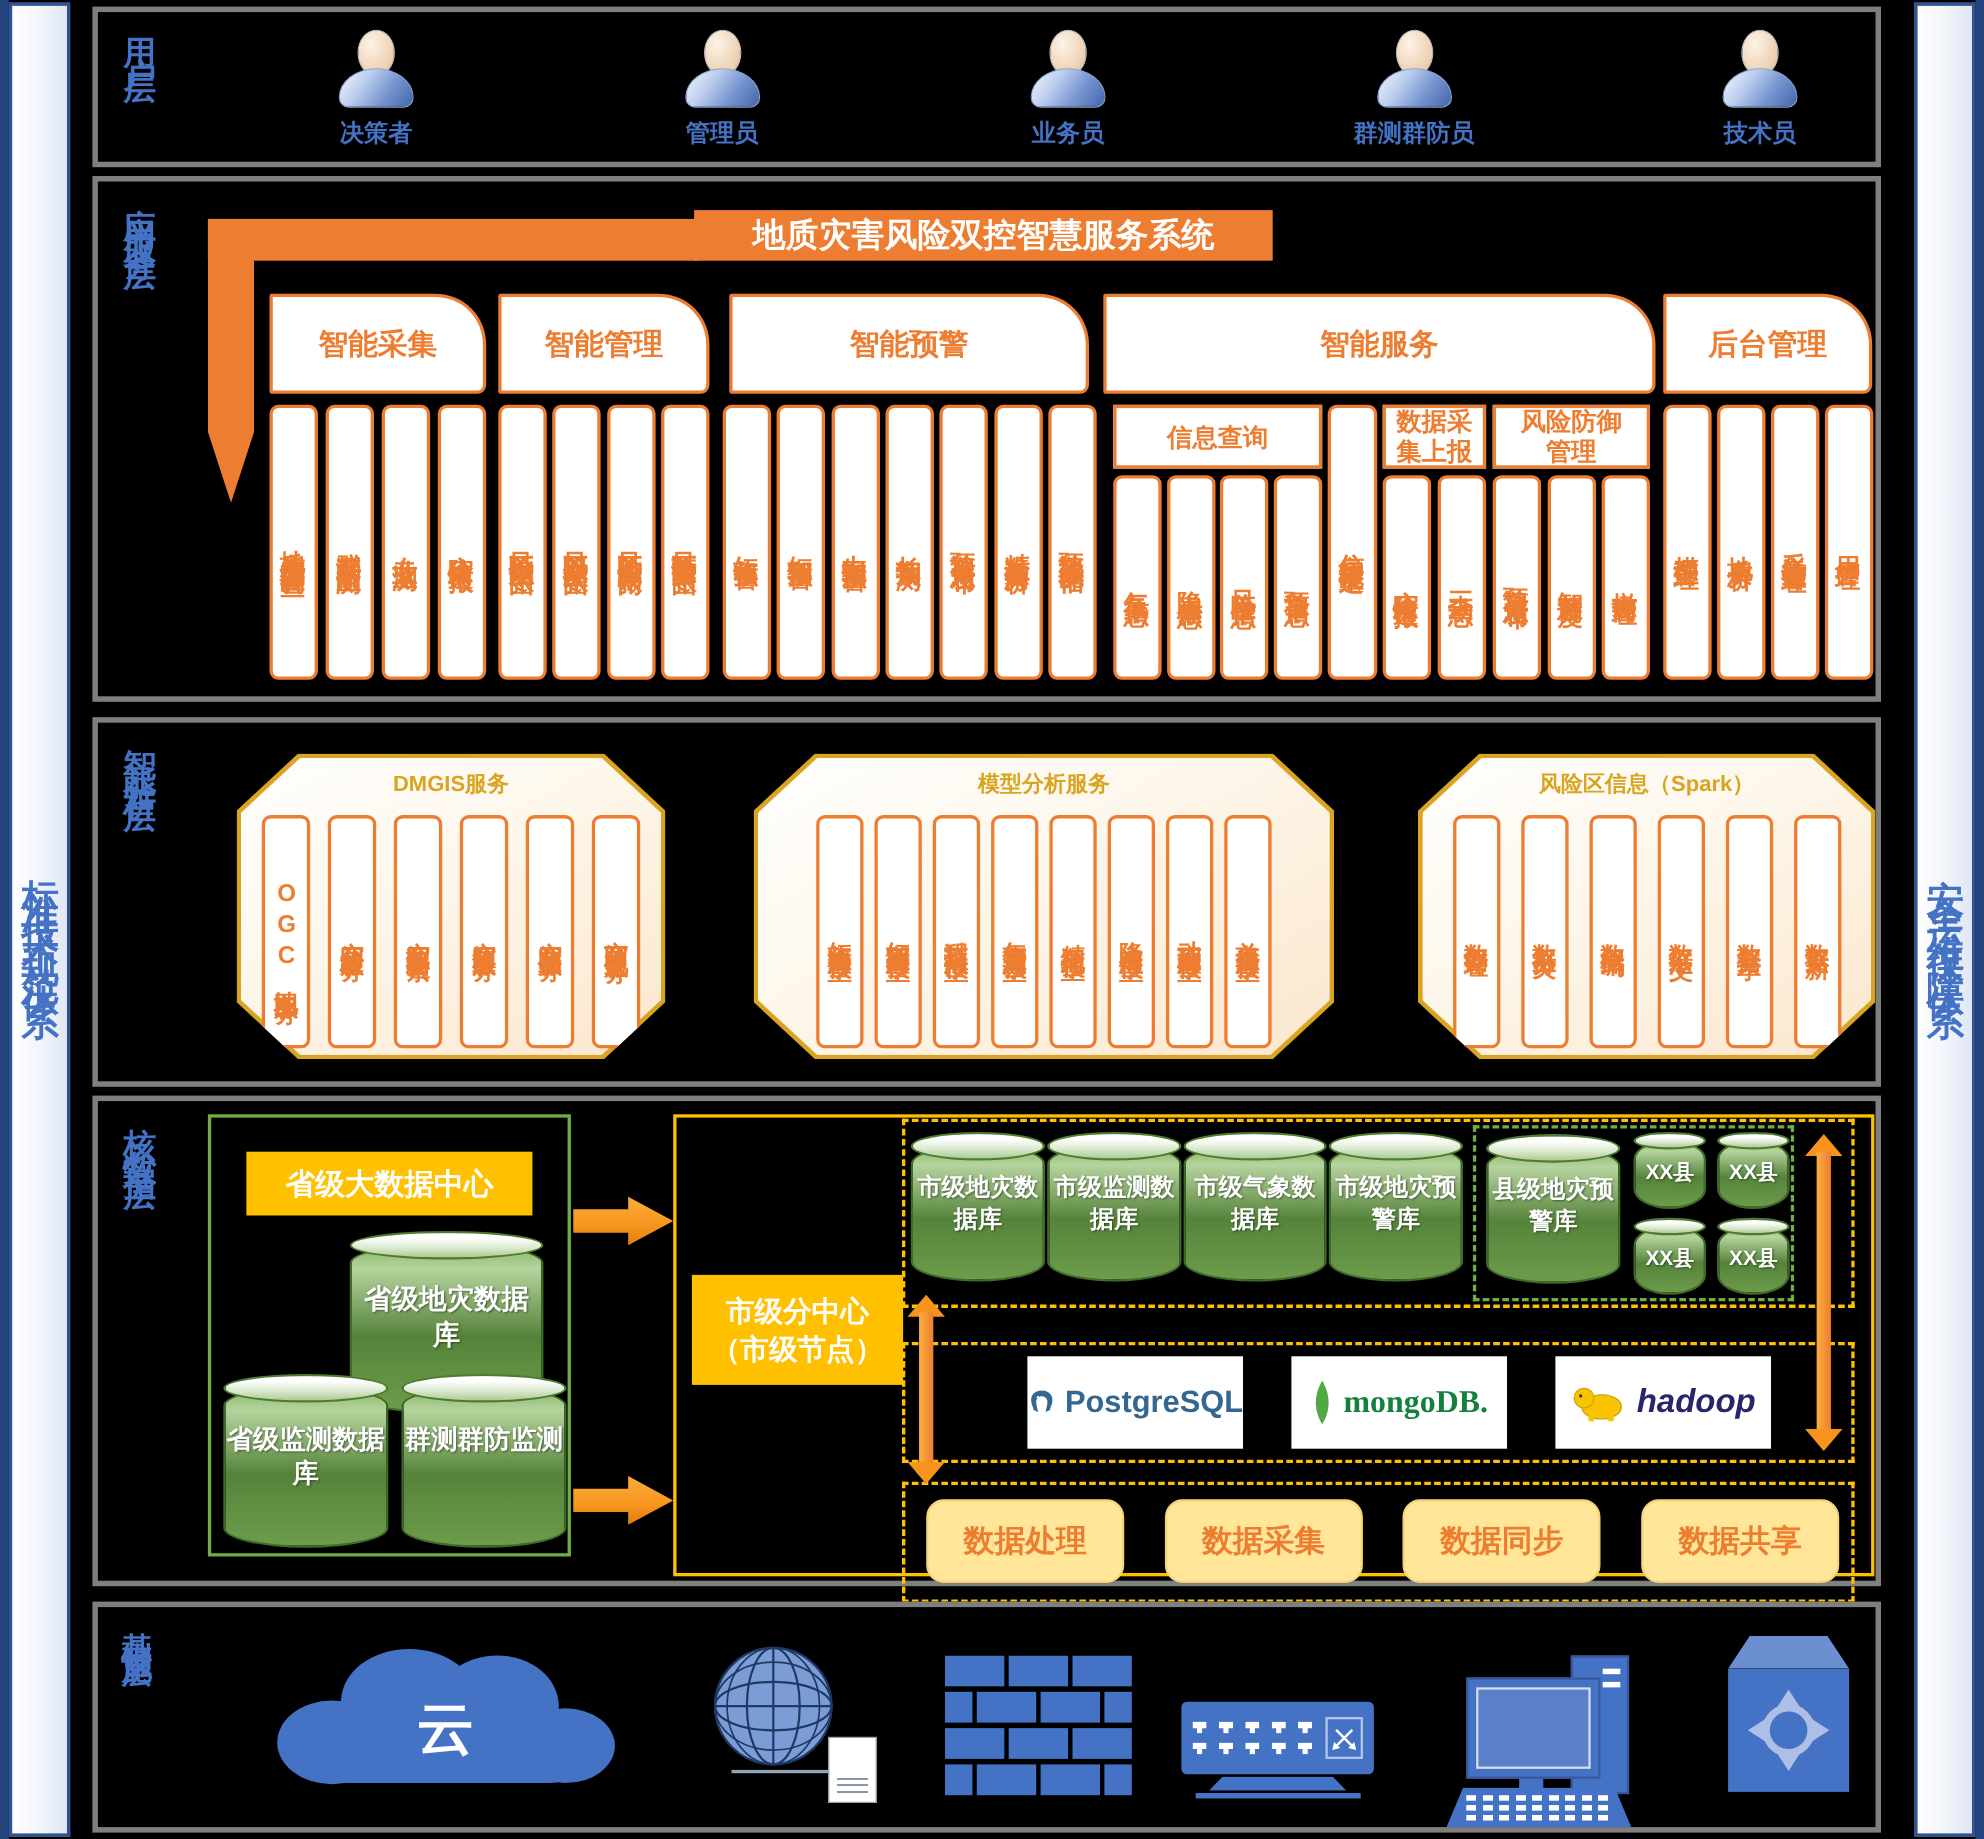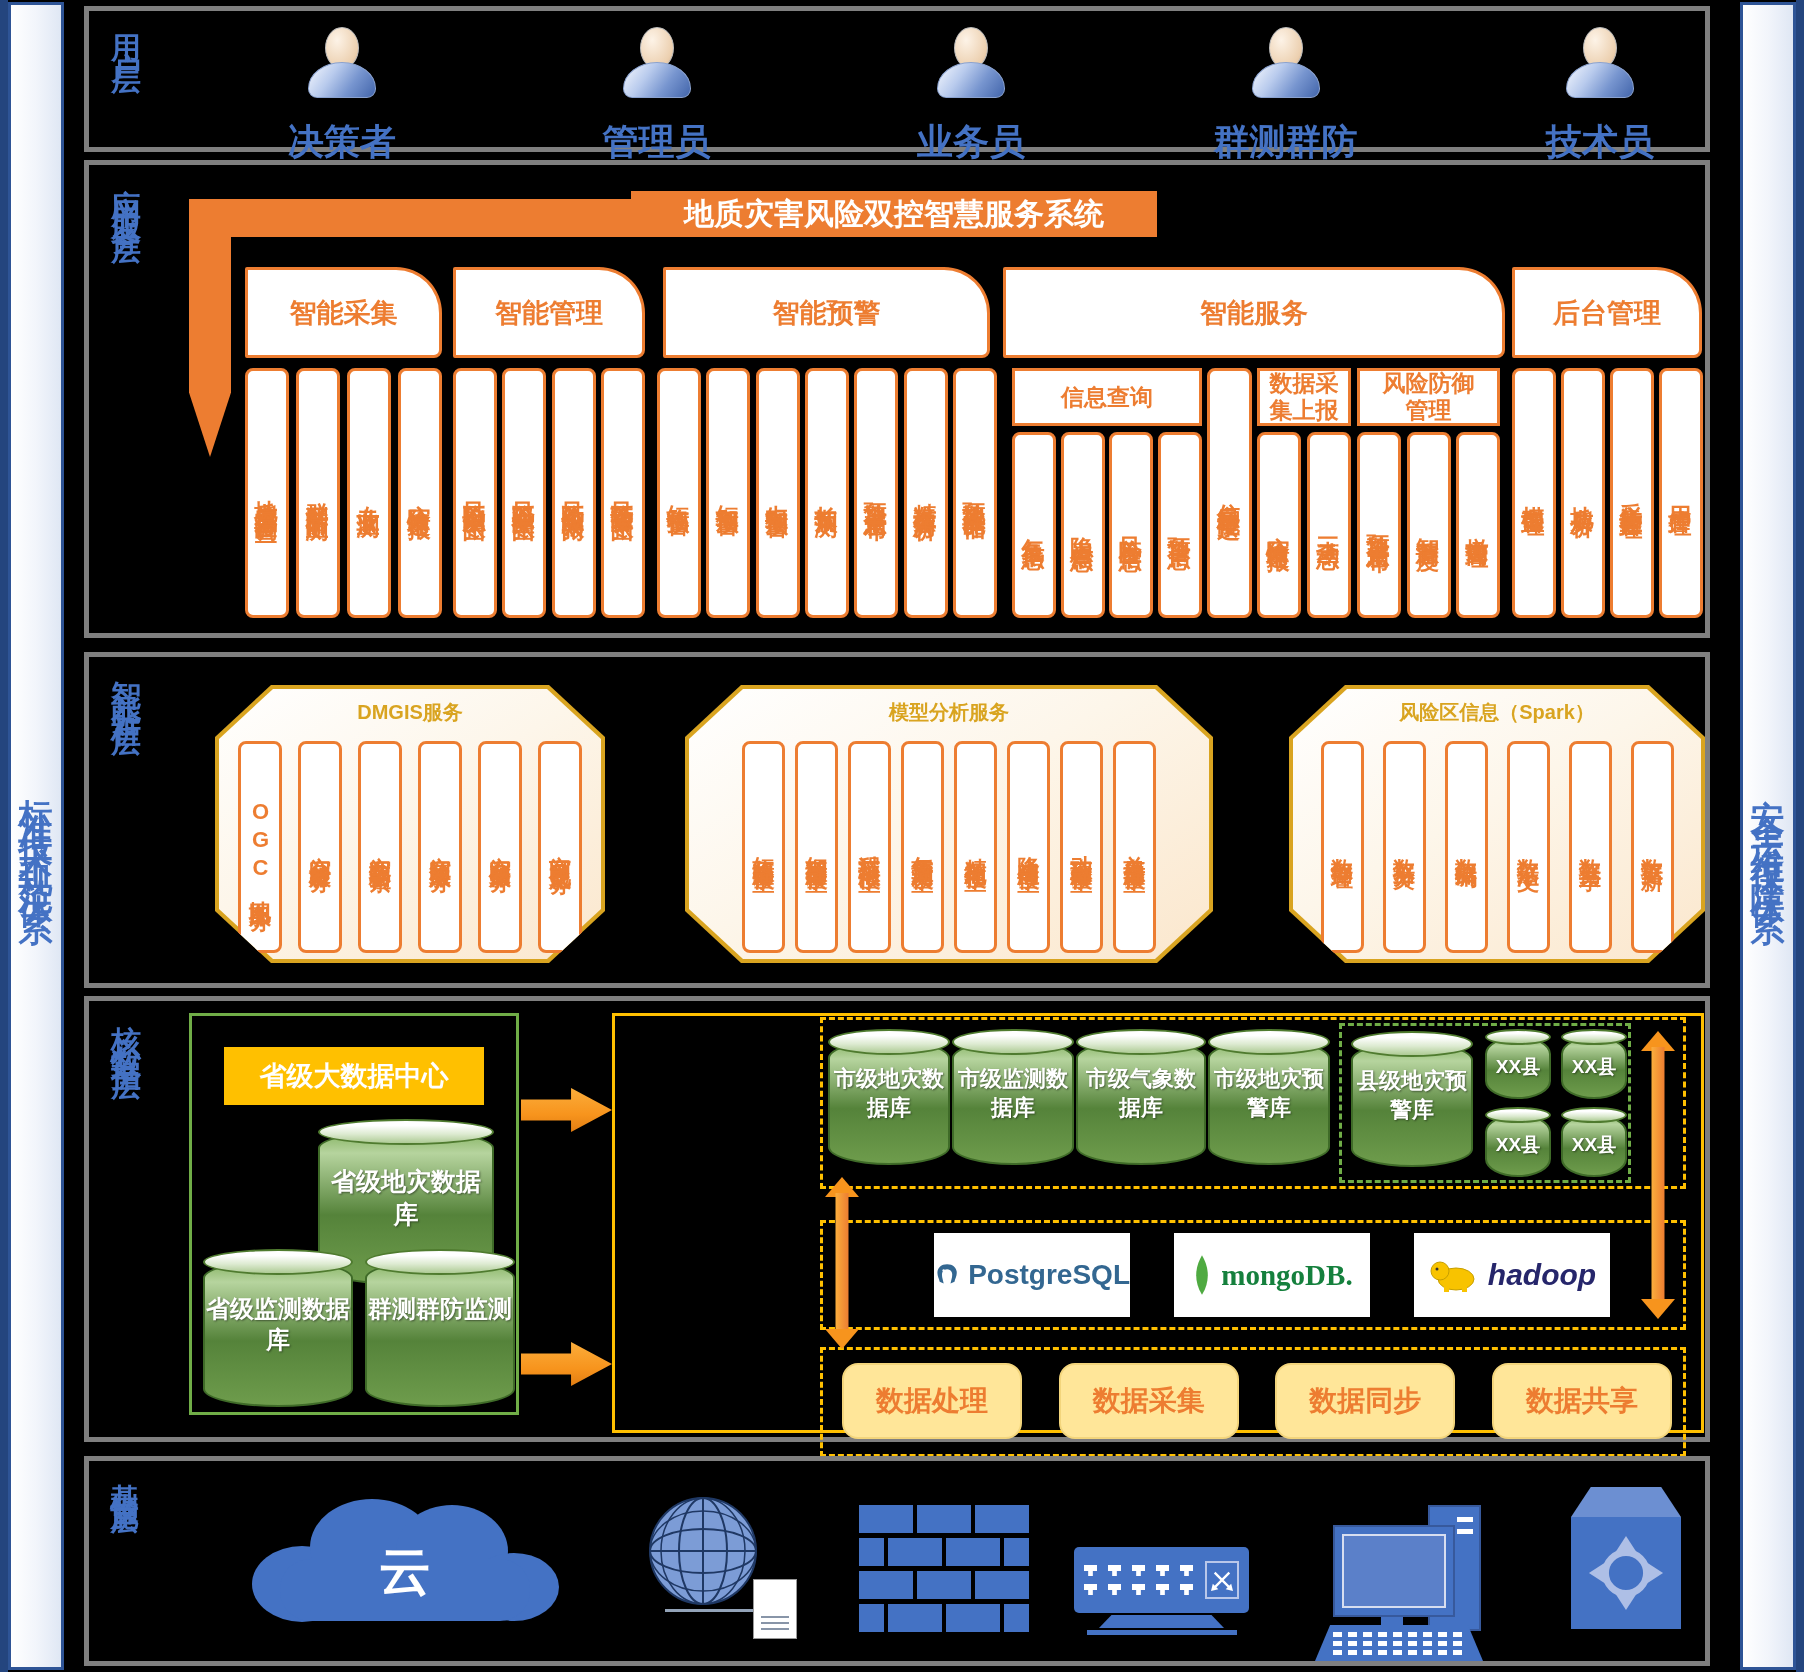--- a/index.html
+++ b/index.html
@@ -22,21 +22,21 @@
                text-orientation:upright;letter-spacing:12px;z-index:3;}
   
   .users-row{position:absolute;left:173px;top:16px;width:1418px;display:flex;justify-content:space-between;}
   .user{width:160px;text-align:center;}
   .person{margin:0 auto;width:70px;}
   .person .head{width:32px;height:40px;border-radius:50%;margin:0 auto;
     background:radial-gradient(ellipse at 35% 30%, #fdf3e7, #ecd0b0 70%, #d8b28c);border:1px solid #bfbfbf;}
   .person .torso{width:66px;height:34px;margin:-7px auto 0;border:1px solid #8aa2cf;
     border-radius:55% 55% 10px 10px / 80% 80% 10px 10px;
     background:linear-gradient(125deg,#eef3fc 5%,#b9cbed 35%,#7795cf 65%,#4a6cb0 95%);}
-  .ulabel{margin-top:20px;color:#4472C4;font-weight:bold;font-size:36px;}
+  .ulabel{margin-top:8px;color:#4472C4;font-weight:bold;font-size:22px;}
   
   .ribbon-h{position:absolute;left:100px;top:34px;width:446px;height:38px;background:#ED7D31;}
   .ribbon-slant{position:absolute;left:546px;top:34px;width:56px;height:38px;background:#ED7D31;
     clip-path:polygon(0 0,100% 0,0 100%);}
   .ribbon-v{position:absolute;left:100px;top:34px;width:42px;height:258px;background:#ED7D31;
     clip-path:polygon(0 0,100% 0,100% 75%,50% 100%,0 75%);}
   .sys-title{position:absolute;left:542px;top:26px;width:526px;height:46px;background:#ED7D31;
     color:#fff;font-size:30px;font-weight:bold;display:flex;align-items:center;justify-content:center;z-index:2;}
   .tab{position:absolute;top:102px;height:91px;background:#fff;border:3px solid #ED7D31;
     border-radius:2px 46px 8px 2px;box-sizing:border-box;display:flex;align-items:center;justify-content:center;
@@ -316,20 +316,24 @@
           <div class="body"></div>
           <div class="lid"></div>
           <div class="clabel" style="top:44px;font-size:24px;">群测群防监测</div>
         </div>
       </div>
 
     <div class="barrow" style="left:432px;top:86px;width:91px;"></div>
     <div class="barrow" style="left:432px;top:340px;width:91px;"></div>
 
     <div class="yellowbox"></div>
+    <div class="goldbox" style="left:540px;top:158px;width:192px;height:100px;font-size:26px;line-height:34px;">
+      <div>市级分中心</div>
+      <div>（市级节点）</div>
+    </div>
 
     <div class="dashY" style="left:731px;top:16px;width:866px;height:172px;"></div>
     <div class="colrow" style="left:739px;top:28px;width:502px;height:136px;">
 
     <div class="cyl" style="width:122px;height:136px;">
           <div class="body"></div>
           <div class="lid"></div>
           <div class="clabel" style="top:36px;font-size:22px;">市级地灾数据库</div>
         </div>
         <div class="cyl" style="width:122px;height:136px;">

